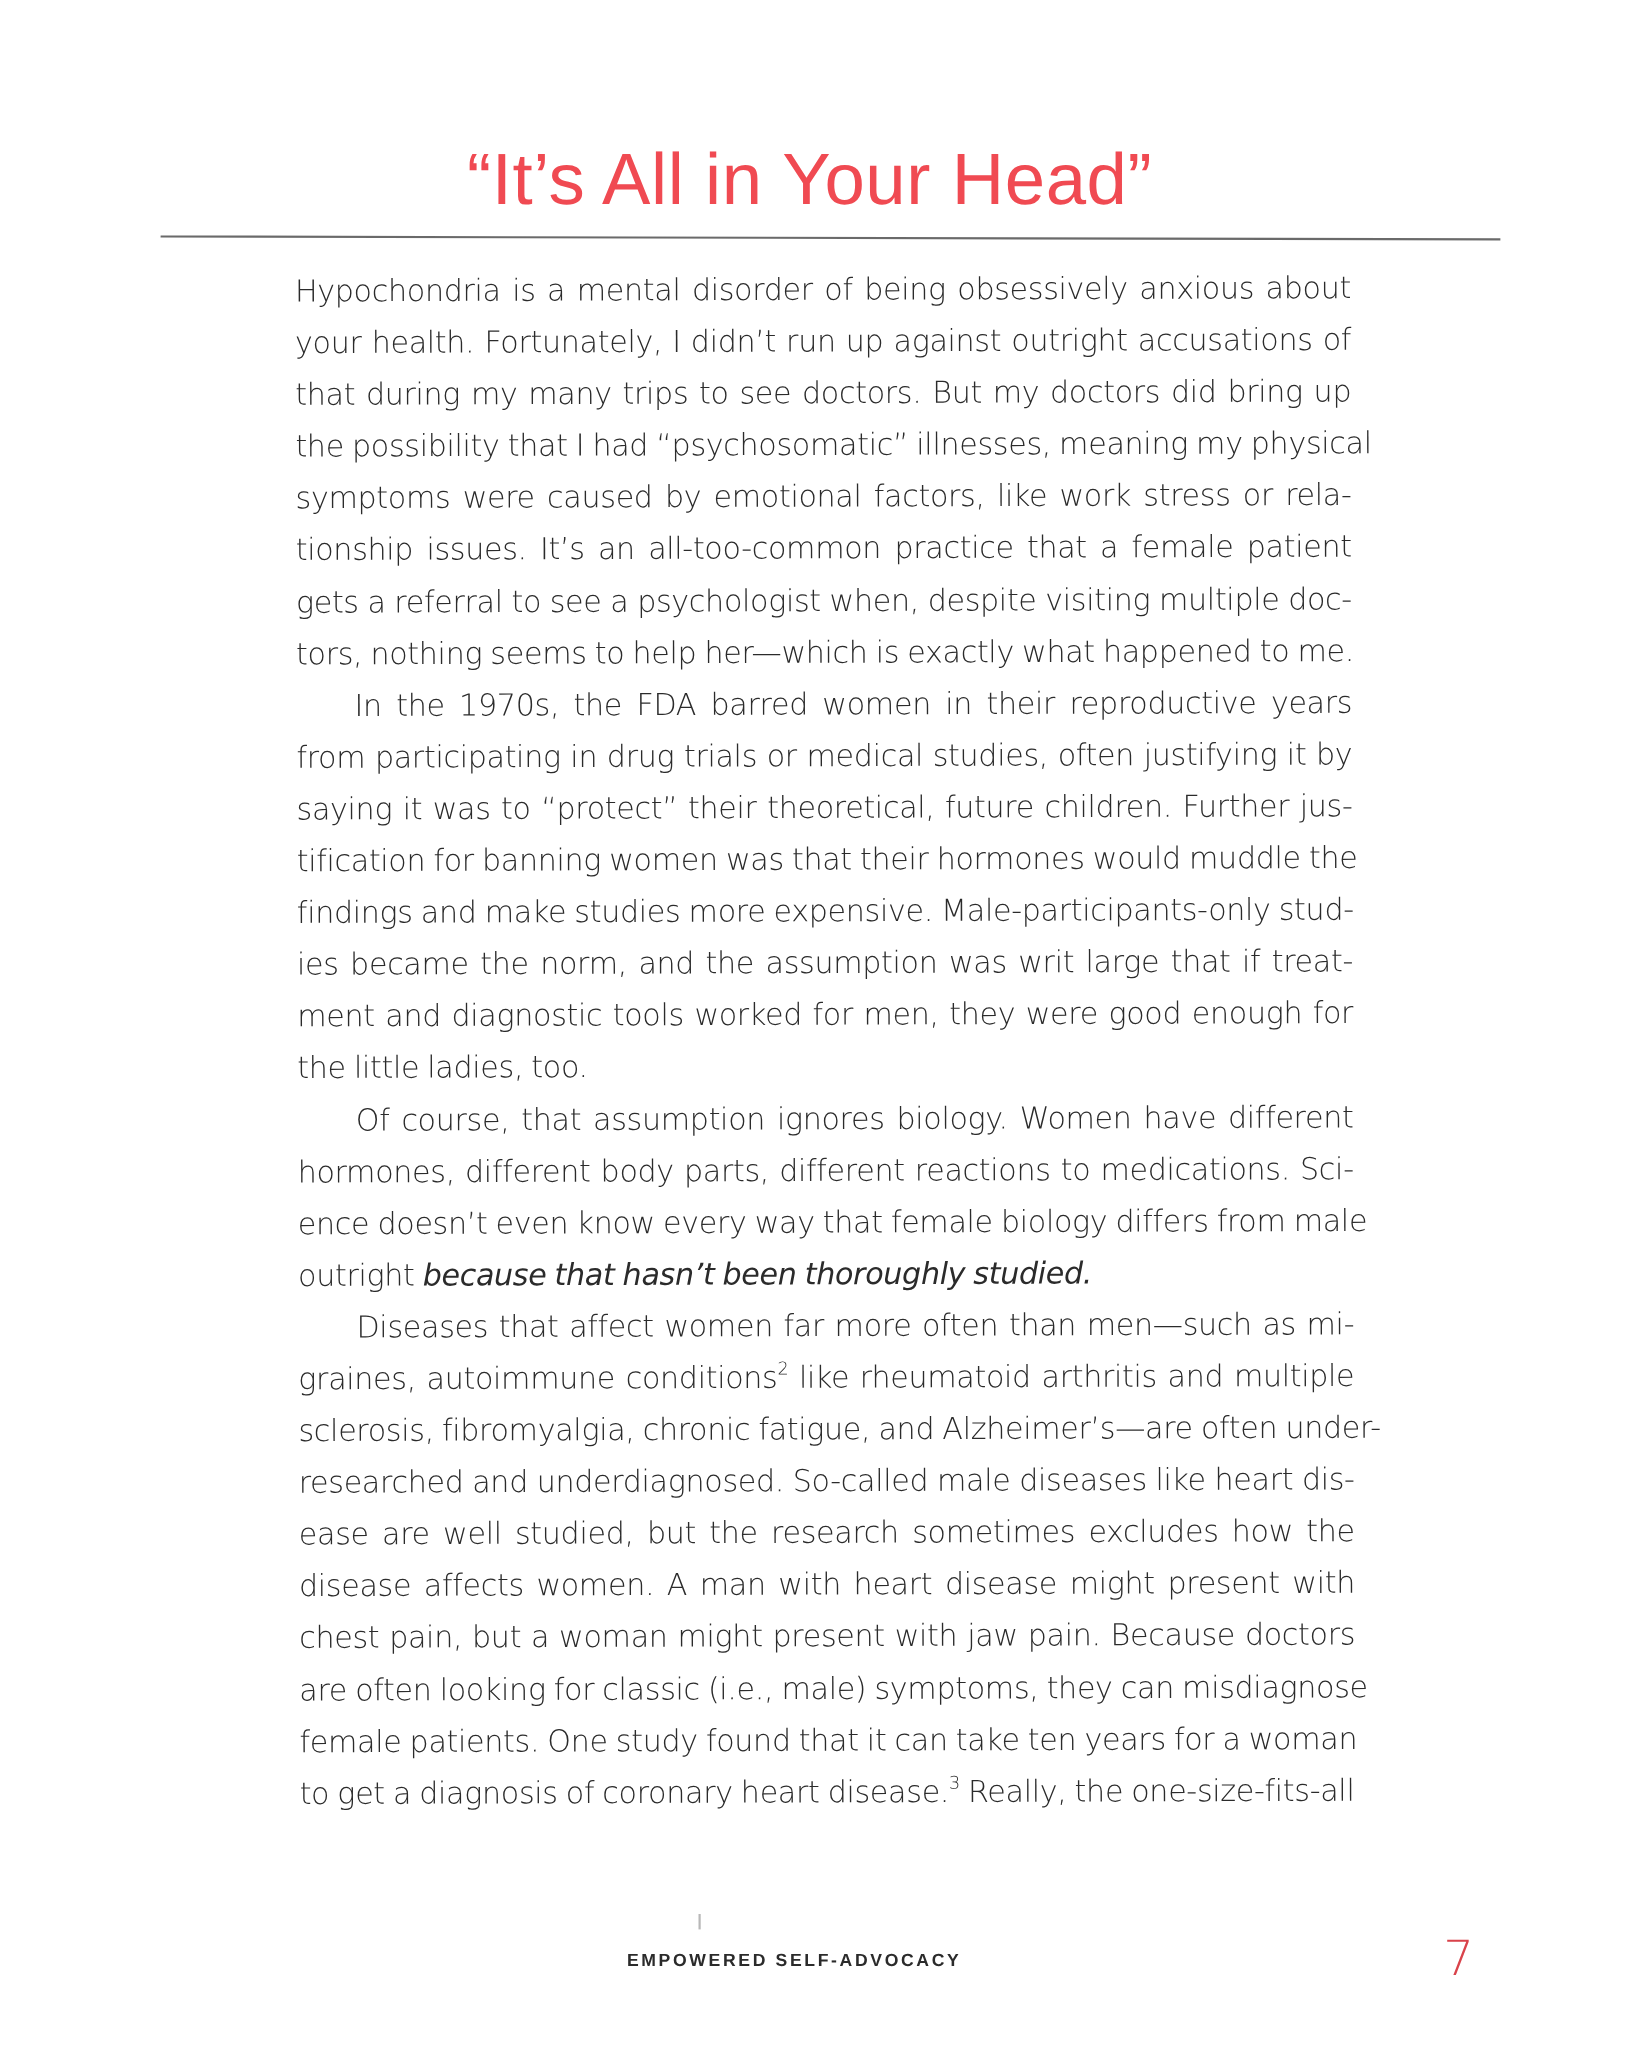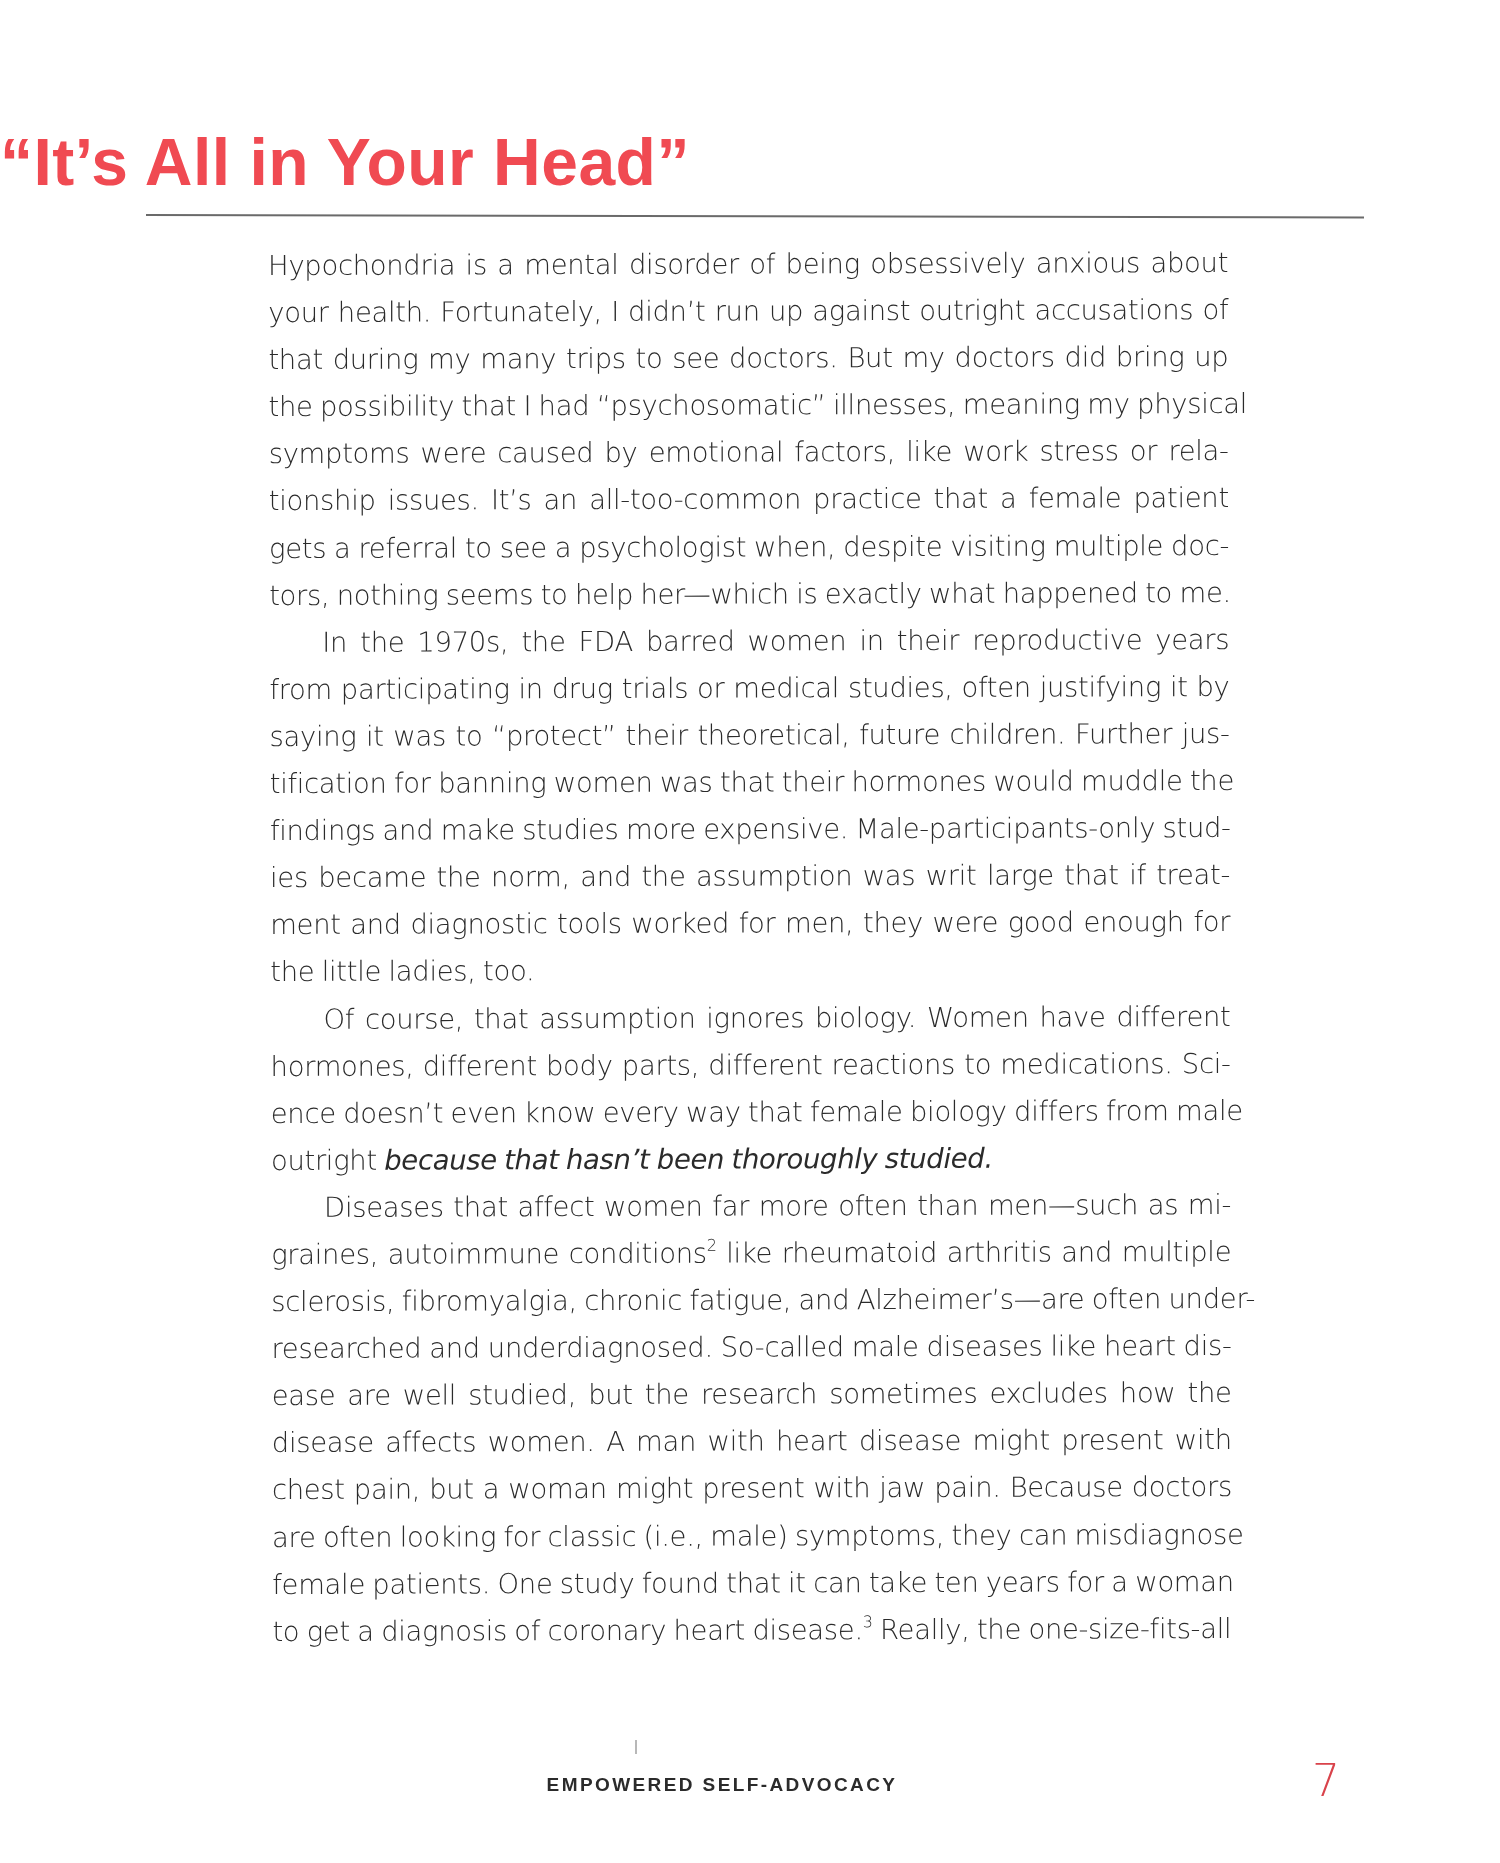--- a/index.html
+++ b/index.html
@@ -20,22 +20,23 @@
     left: 0; top: 0;
     width: 1500px;
     height: 1863px;
     background: #ffffff;
   }
   .title {
     position: absolute;
     left: 0;
     width: 1472px;
     top: 122px;
+    text-align: center;
     font-family: "Liberation Sans", sans-serif;
-    font-weight: bold;
+    font-weight: normal;
     font-size: 66px;
     line-height: 80px;
     color: #f04a52;
     letter-spacing: 0.5px;
     margin: 0;
   }
   .rule {
     position: absolute;
     left: 146px;
     top: 214px;
@@ -83,21 +84,21 @@
     vertical-align: 12px;
   }
   .running-footer {
     position: absolute;
     left: 540px;
     top: 1774px;
     width: 364px;
     text-align: center;
     font-family: "Liberation Sans", sans-serif;
     font-weight: bold;
-    font-size: 19px;
+    font-size: 16px;
     letter-spacing: 2.4px;
     color: #2b2b2b;
     white-space: nowrap;
   }
   .page-number {
     position: absolute;
     left: 1312px;
     top: 1756px;
     font-family: "DejaVu Sans", sans-serif;
     font-weight: 200;

